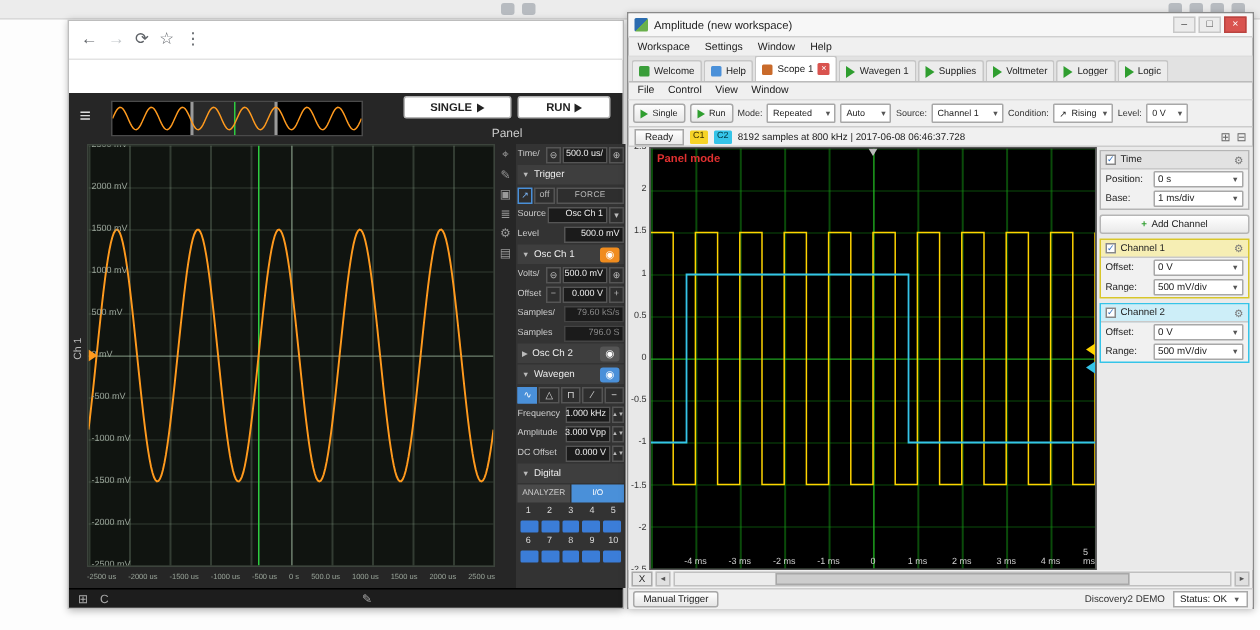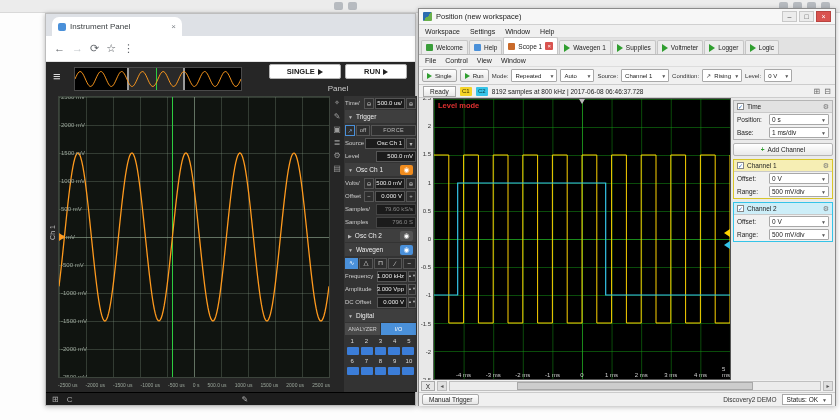--- a/index.html
+++ b/index.html
@@ -157,27 +157,20 @@
     </div>
   <div class="tray" id="tray-right">
       <span class="tico"></span>
       <span class="tico"></span>
       <span class="tico"></span>
       <span class="tico"></span>
     </div>
 </div>
 
 <div class="bwin">
-  <div class="btabs">
-    <div class="btab">
-      <span class="bfav"></span>
-      <span>Instrument Panel</span>
-      <span class="x">×</span>
-    </div>
-  </div>
   <div class="bnav">
     <span class="nbtn">←</span>
     <span class="nbtn dis">→</span>
     <span class="nbtn">⟳</span>
     <span class="nbtn">☆</span>
     <span class="nbtn">⋮</span>
   </div>
 
   <div class="bcontent">
     <div class="btopbar">
@@ -379,21 +372,21 @@
       <span>⊞</span>
       <span>C</span>
       <span class="mid">✎</span>
     </div>
   </div>
 </div>
 
 <div class="wf">
   <div class="wtitle">
     <span class="wlogo"></span>
-    <span>Position (new workspace)</span>
+    <span>Amplitude (new workspace)</span>
     <span class="wctrl">
       <span>–</span>
       <span>□</span>
       <span class="close">×</span>
     </span>
   </div>
   <div class="wmenu" id="wf-menu">
       <span class="wmi">Workspace</span>
       <span class="wmi">Settings</span>
       <span class="wmi">Window</span>
@@ -494,21 +487,21 @@
         <span class="wylab" style="top: 30%;">1</span>
         <span class="wylab" style="top: 40%;">0.5</span>
         <span class="wylab" style="top: 50%;">0</span>
         <span class="wylab" style="top: 60%;">-0.5</span>
         <span class="wylab" style="top: 70%;">-1</span>
         <span class="wylab" style="top: 80%;">-1.5</span>
         <span class="wylab" style="top: 90%;">-2</span>
         <span class="wylab" style="top: 100%;">-2.5</span>
       </div>
     <div class="wplot" id="wf-plot">
-      <span class="wdemo">Level mode</span>
+      <span class="wdemo">Panel mode</span>
       <span class="ttrig"></span>
       <span class="mk" style="top:calc(48% - 4px)"></span>
       <span class="mk c2m" style="top:calc(52% - 4px)"></span>
     <span class="wxlab" style="left: 10%;">-4 ms</span>
         <span class="wxlab" style="left: 20%;">-3 ms</span>
         <span class="wxlab" style="left: 30%;">-2 ms</span>
         <span class="wxlab" style="left: 40%;">-1 ms</span>
         <span class="wxlab" style="left: 50%;">0</span>
         <span class="wxlab" style="left: 60%;">1 ms</span>
         <span class="wxlab" style="left: 70%;">2 ms</span>

